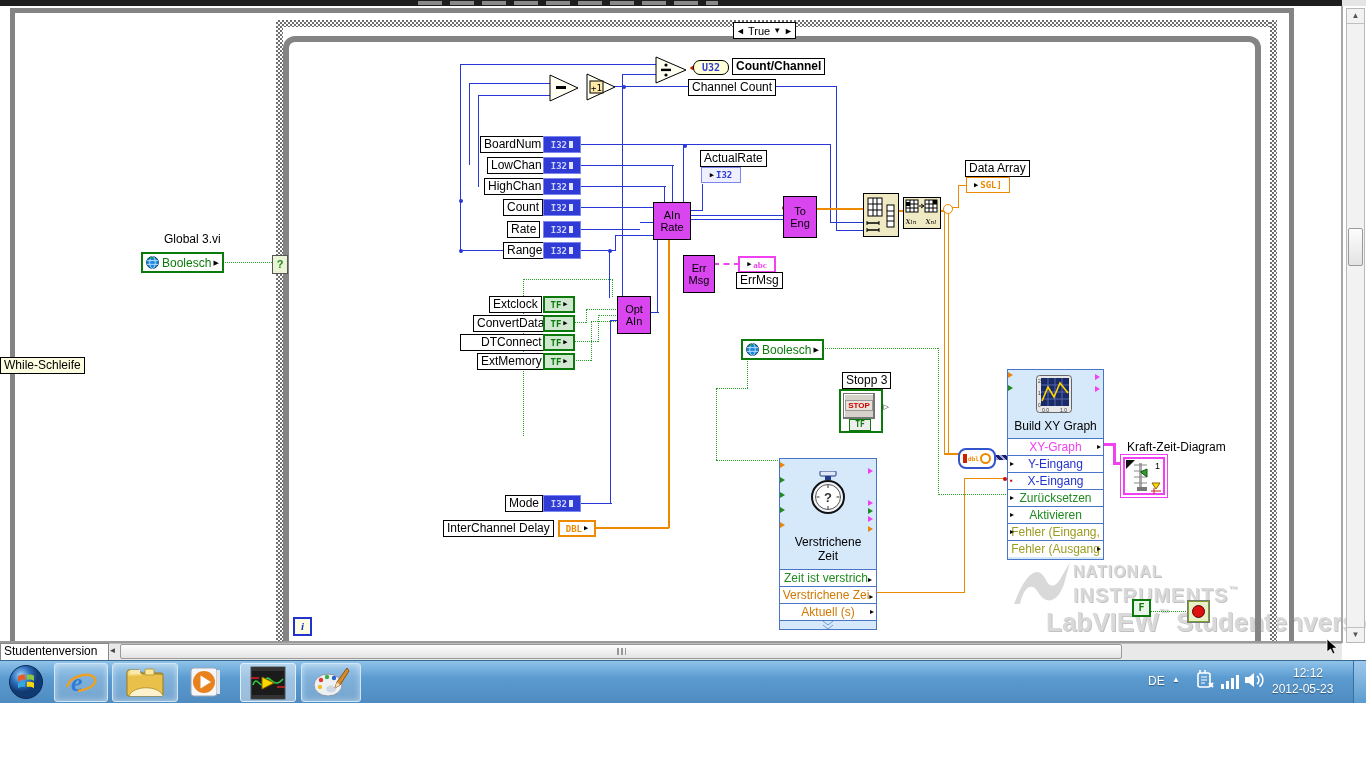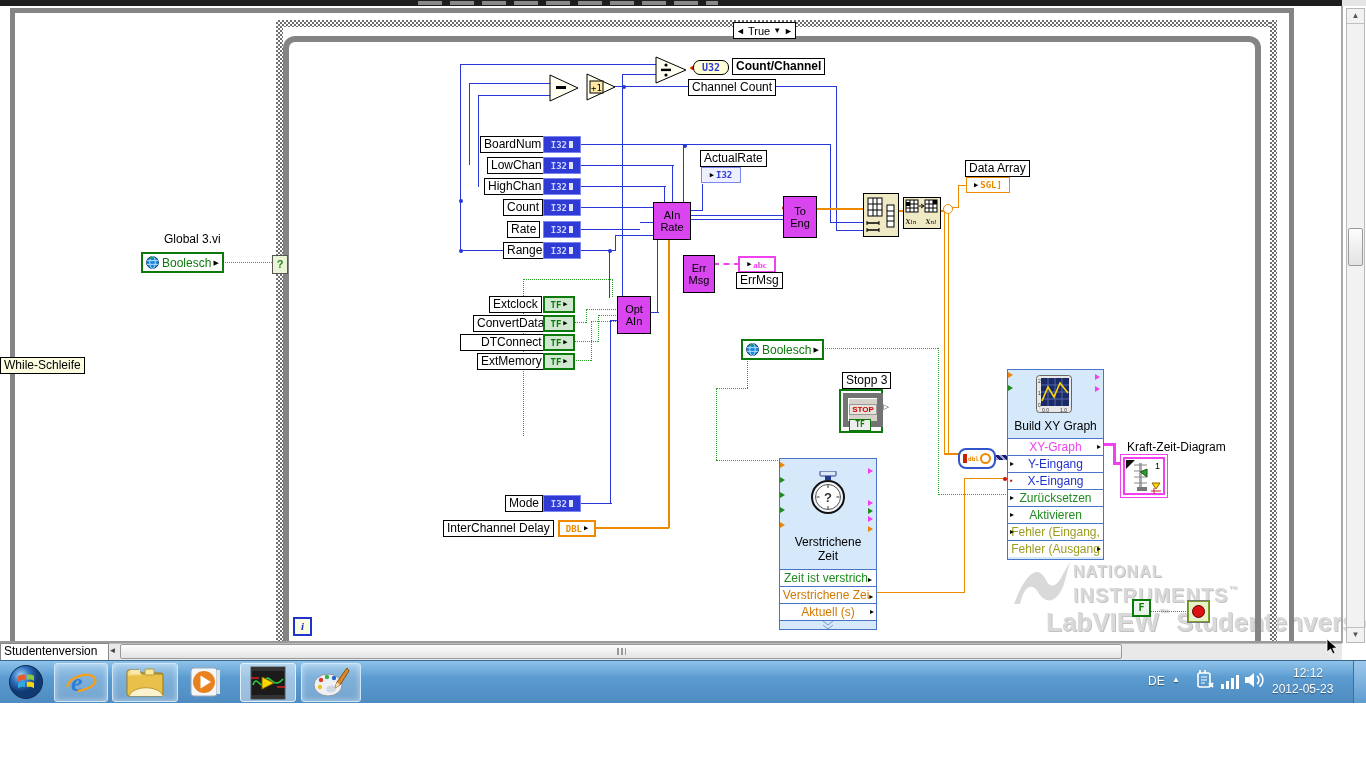--- a/index.html
+++ b/index.html
@@ -358,21 +358,21 @@
         <ellipse cx="7" cy="7" rx="3" ry="6.4" fill="none" stroke="#bfe4ff" stroke-width="1"></ellipse>
       <path d="M1,5 h12 M1,9 h12" stroke="#bfe4ff" stroke-width="1" fill="none"></path>
         <path d="M3,3 a6,6 0 0 1 5,-1" stroke="#083" fill="#2aa12a"></path>
     </svg>
     <span>Boolesch</span>
       <span class="arr">▶</span>
   </div>
 
   <div class="lbl" style="left:842px;top:372px;">Stopp 3</div>
   <div class="abs" style="left:839px;top:389px;width:40px;height:40px;border:2px solid #0b7a0b;background:#fff;z-index:6;">
-    <div class="abs" style="left:2px;top:2px;width:30px;height:24px;border:5px solid #737373;background:#d6d2ca;box-shadow:inset -1px -1px 0 #777,inset 1px 1px 0 #fff;">
+    <div class="abs" style="left:2px;top:2px;width:30px;height:24px;border:1px solid #737373;background:#d6d2ca;box-shadow:inset -1px -1px 0 #777,inset 1px 1px 0 #fff;">
       <div style="margin:6px auto 0;width:26px;text-align:center;font:bold 8px 'Liberation Sans',sans-serif;color:#cc0000;background:#e8e4dc;border:1px solid #999;">STOP</div>
     </div>
     <div class="abs" style="left:8px;top:28px;width:20px;height:10px;border:1px solid #0b7a0b;background:#eee;
          font:bold 8px 'DejaVu Sans Mono',monospace;color:#0b7a0b;text-align:center;line-height:9px;">TF</div>
     <span class="arr" style="position:absolute;right:-8px;top:12px;">▷</span>
   </div>
 
   <div class="abs" style="left:958px;top:448px;width:34px;height:17px;border:2px solid #3355cc;border-radius:8px;background:#fff;z-index:6;display:flex;align-items:center;justify-content:center;gap:1px;">
     <span style="width:4px;height:9px;background:#cc2200;display:inline-block;"></span>
     <span style="font:bold 6px 'DejaVu Sans Mono',monospace;color:#ee8a00;">dbl</span>

